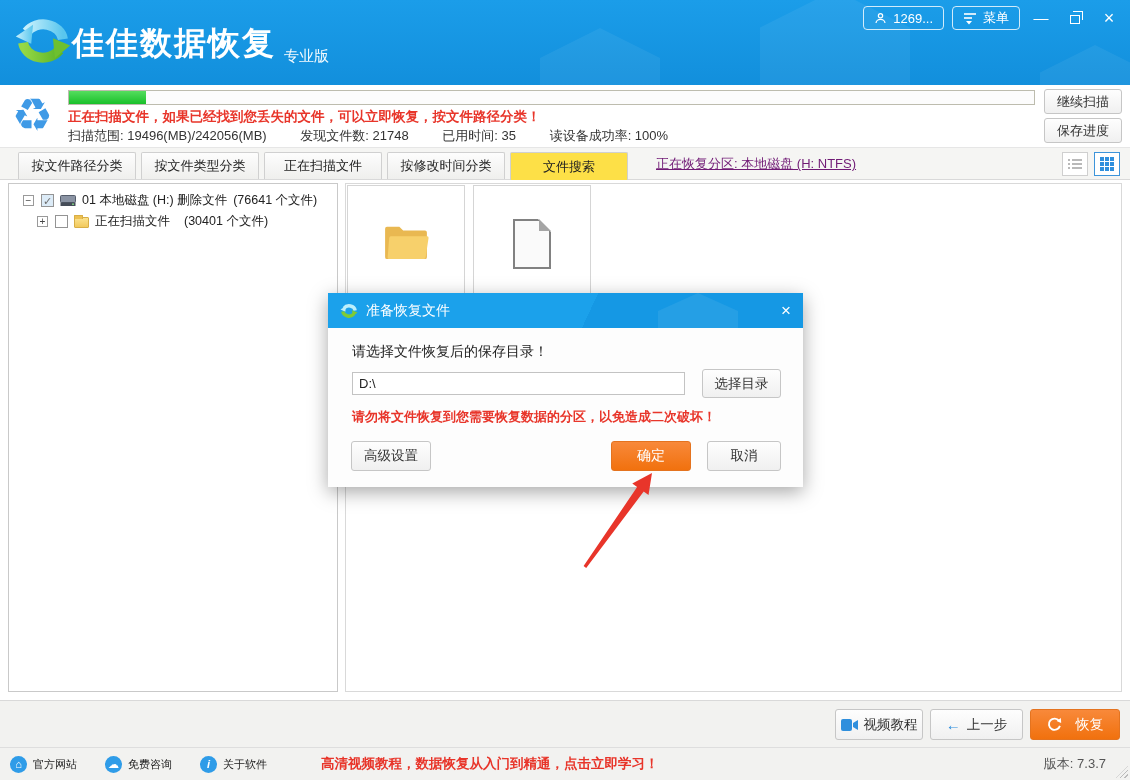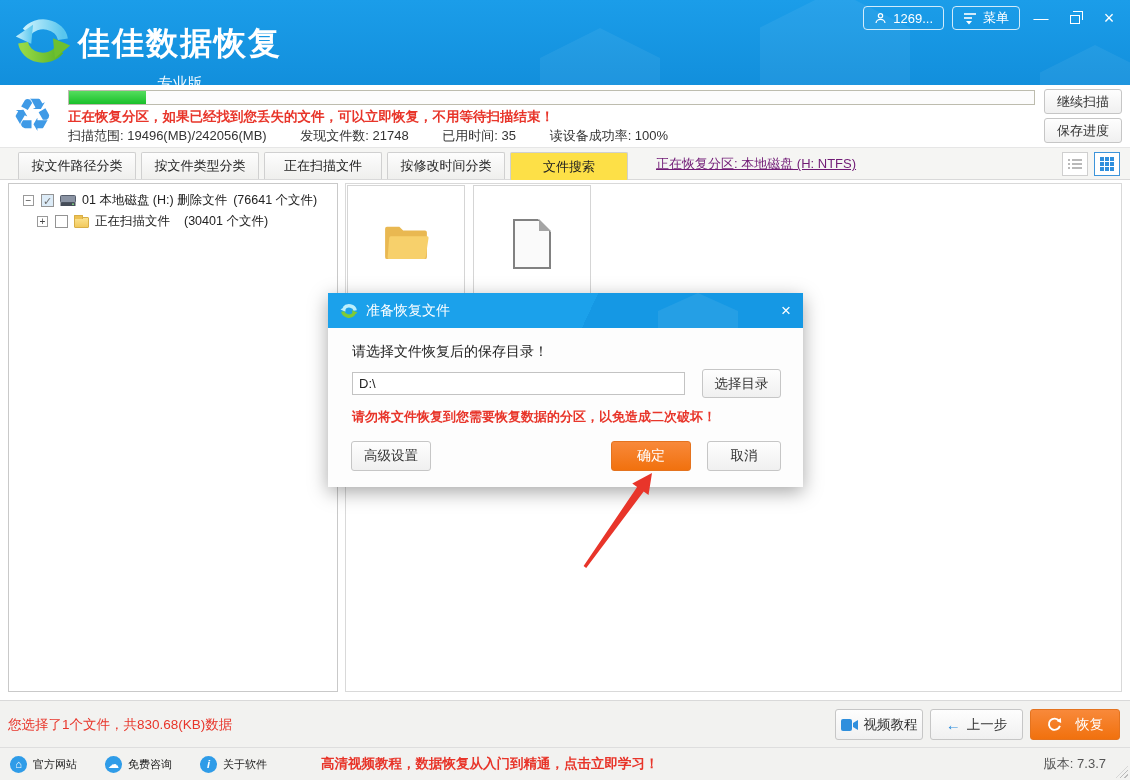--- a/index.html
+++ b/index.html
@@ -7,21 +7,21 @@
   body { font-family:"Liberation Sans","DejaVu Sans",sans-serif; background:#fff; position:relative; cursor:default; }
 
   
   .titlebar { position:absolute; top:0; left:0; width:1130px; height:85px;
     background:linear-gradient(180deg,#1b9de9 0%,#128fdc 100%); overflow:hidden; }
   .cube { position:absolute; background:rgba(255,255,255,0.06); }
   .cube1 { left:540px; top:28px; width:120px; height:120px; clip-path:polygon(50% 0,100% 25%,100% 75%,50% 100%,0 75%,0 25%); }
   .cube2 { left:760px; top:-10px; width:150px; height:150px; clip-path:polygon(50% 0,100% 25%,100% 75%,50% 100%,0 75%,0 25%); }
   .cube3 { left:1040px; top:45px; width:110px; height:110px; clip-path:polygon(50% 0,100% 25%,100% 75%,50% 100%,0 75%,0 25%); }
   .logo { position:absolute; left:14px; top:12px; width:58px; height:58px; }
-  .title-wrap { position:absolute; left:78px; top:22px; color:#fff; display:flex; align-items:center; gap:8px;flex-direction:column; }
+  .title-wrap { position:absolute; left:72px; top:22px; color:#fff; display:flex; align-items:flex-end; gap:8px; }
   .app-title { font-size:32px; letter-spacing:2px; font-weight:600; }
   .app-edition { font-size:15px; opacity:.95; }
   .tb-controls { position:absolute; right:8px; top:6px; display:flex; align-items:center; gap:8px; }
   .tb-btn { display:flex; align-items:center; gap:6px; height:24px; padding:0 10px;
     border:1px solid rgba(255,255,255,.8); border-radius:4px; background:transparent;
     color:#fff; font-size:13px; cursor:pointer; font-family:inherit; }
   .winctl { width:26px; text-align:center; color:#fff; font-size:15px; cursor:pointer; line-height:24px; }
   .maxbox { position:relative; display:inline-block; width:10px; height:9px; border:1.4px solid #fff; vertical-align:middle; }
   .maxbox::before { content:""; position:absolute; left:2px; top:-4.5px; width:9px; height:8px; border:1.4px solid #fff; border-left:none; border-bottom:none; }
 
@@ -171,21 +171,21 @@
       <span class="winctl"><span class="maxbox"></span></span>
       <span class="winctl" style="font-size:18px;">×</span>
     </div>
   </header>
 
   <section class="scanbar">
     <span class="recycle-glyph">♻</span>
     <div class="progress">
       <div class="progress-fill" style="width: 8%;"></div>
     </div>
-    <div class="scan-status">正在恢复分区，如果已经找到您丢失的文件，可以立即恢复，不用等待扫描结束！</div>
+    <div class="scan-status">正在扫描文件，如果已经找到您丢失的文件，可以立即恢复，按文件路径分类！</div>
     <div class="scan-info">
       <span>扫描范围: 19496(MB)/242056(MB)</span>
       <span>发现文件数: 21748</span>
       <span>已用时间: 35</span>
       <span>读设备成功率: 100%</span>
     </div>
     <button class="btn btn-continue">继续扫描</button>
     <button class="btn btn-saveprog">保存进度</button>
   </section>
 
@@ -291,21 +291,20 @@
       <button class="btn-ok">确定</button>
       <button class="btn btn-cancel">取消</button>
     </div>
   </div>
 
   <svg class="arrow-layer">
     <polygon points="652,473 648.5,495.1 643.7,491.6 586.2,567.9 583.6,566.1 637.1,487 632.3,483.5" fill="#e8352a"></polygon>
   </svg>
 
   <section class="statusbar">
-    <div class="sel-text">您选择了1个文件，共830.68(KB)数据</div>
     <button class="btn btn-video">
       <span style="display:flex;">
         <svg width="17" height="12" viewBox="0 0 17 12">
             <rect width="11" height="12" rx="2" fill="#2f8fdd"></rect>
             <polygon points="12,4 17,1 17,11 12,8" fill="#2f8fdd"></polygon>
           </svg>
       </span>
       <span>视频教程</span>
     </button>
     <button class="btn btn-prev">

